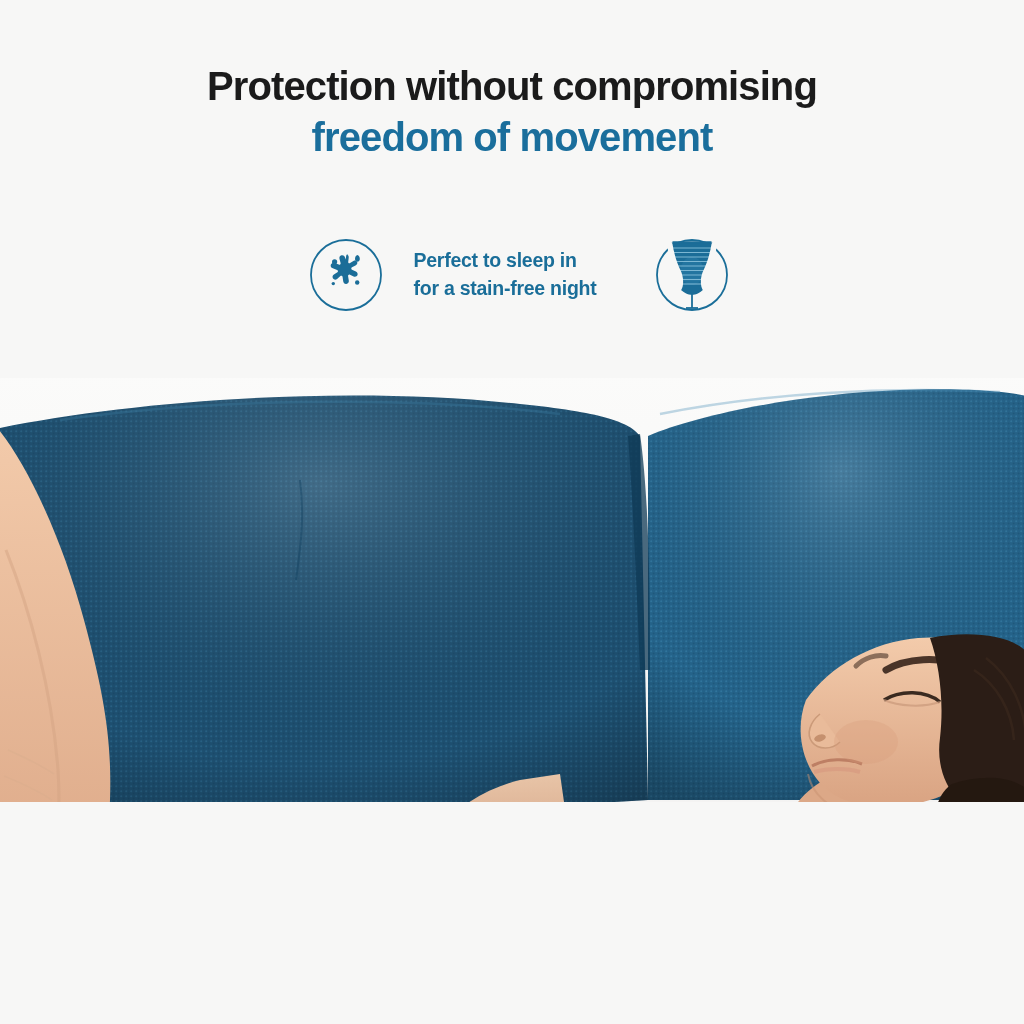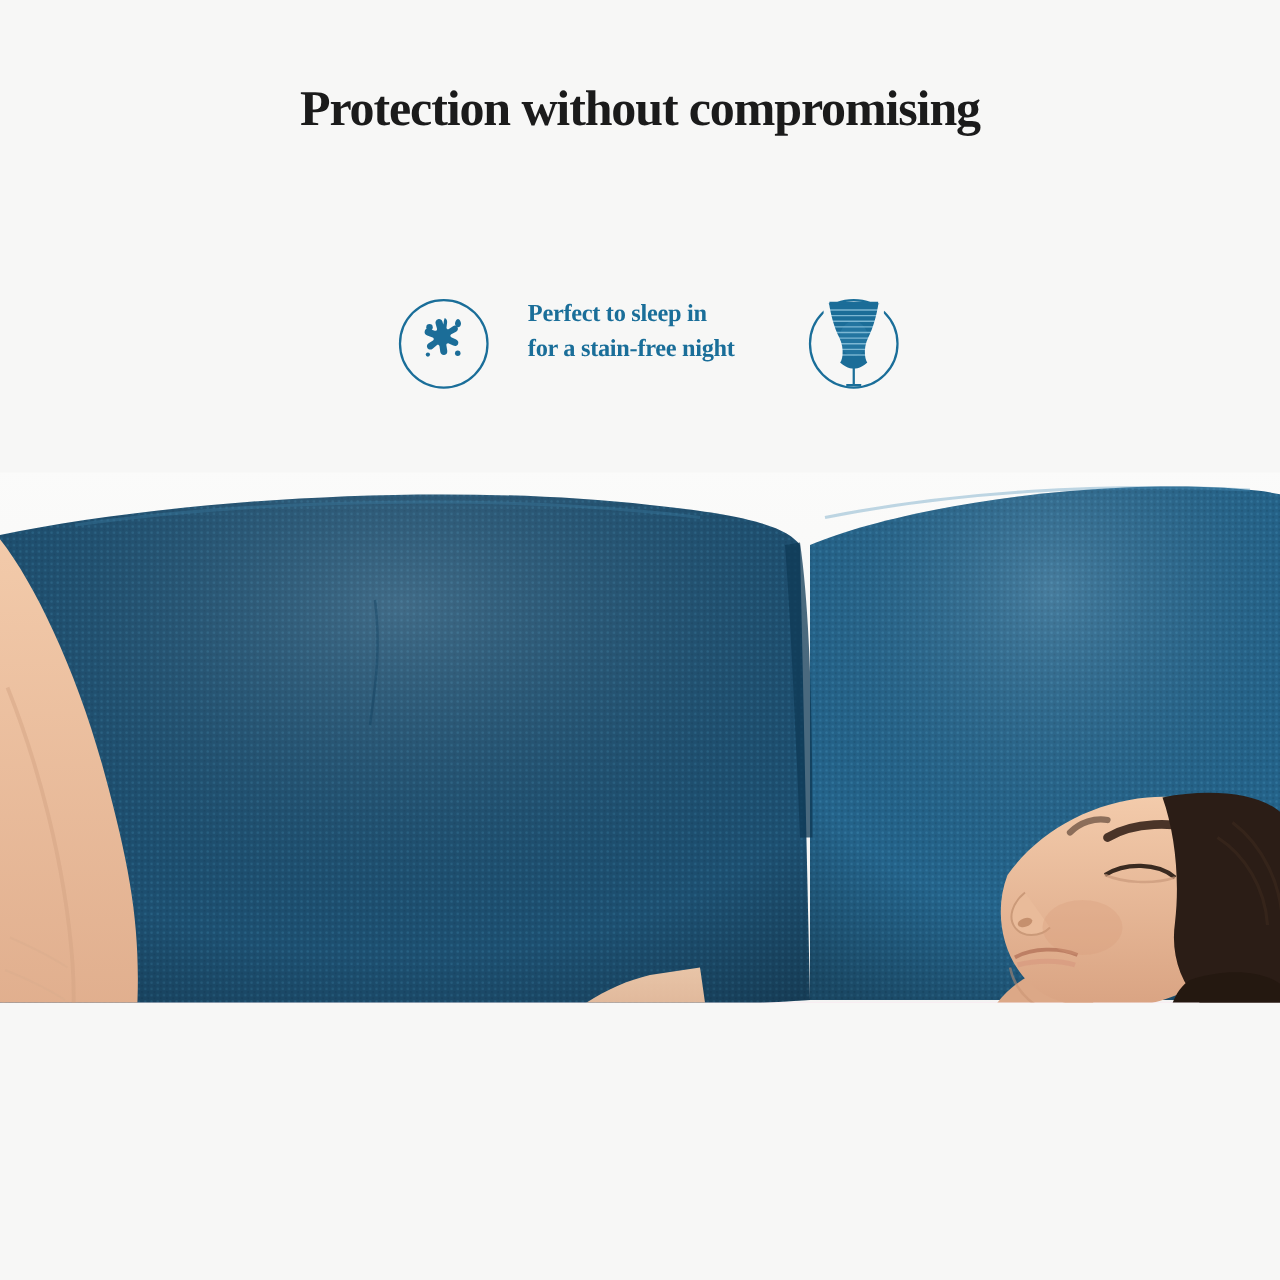--- a/index.html
+++ b/index.html
@@ -3,21 +3,21 @@
 <meta charset="utf-8">
 <title>Product Benefits Banner</title>
 <style>
   * { margin:0; padding:0; box-sizing:border-box; }
   html,body { width:1024px; height:1024px; }
   body {
     font-family:"Liberation Sans", sans-serif;
     background:#f7f7f6;
     overflow:hidden;
   }
-  .banner { position:relative; width:1024px; height:802px; overflow:hidden; background:#f9a8d4;font-family:Liberation Serif, serif; }
+  .banner { position:relative; width:1024px; height:802px; overflow:hidden; background:#f9a8d4; }
 
   
   .info-panel {
     position:absolute; top:0; left:0; width:1024px; height:378px;
     background:#f7f7f6; z-index:5;
   }
   .headline { text-align:center; padding-top:63px; }
   .headline-line1 {
     display:block; font-size:40px; font-weight:700; color:#1b1b1b;
     letter-spacing:-0.9px; line-height:1.18;
@@ -25,21 +25,21 @@
   .headline-line2 {
     display:block; font-size:40px; font-weight:700; color:#1a6e9c;
     letter-spacing:-0.9px; line-height:1.18; margin-top:4px;
   }
 
   
   .features {
     position:absolute; top:238px; left:0; width:1024px;
     display:flex; justify-content:center; gap:58px; padding-left:14px;
   }
-  .feature { display:flex; align-items:flex-start; gap:30px; }
+  .feature { display:flex; align-items:center; gap:30px; }
   .feature-icon-wrap {
     width:74px; height:74px; flex:0 0 74px; position:relative;
   }
   .feature-icon-wrap svg { display:block; width:74px; height:74px; }
   .feature-text {
     font-size:19.5px; font-weight:600; color:#1a6e99;
     line-height:1.42; letter-spacing:-0.25px; white-space:pre-line;
   }
 
   
@@ -51,20 +51,21 @@
 </style>
 </head>
 <body style="background: rgb(247, 247, 246);">
 
 <div class="banner">
 
   <div class="info-panel">
 
     <div class="headline">
       <span class="headline-line1">Protection without compromising</span>
+      <span class="headline-line2">freedom of movement</span>
     </div>
 
     <div class="features">
 
       <div class="feature">
         <span class="feature-icon-wrap">
           <svg viewBox="0 0 74 74" xmlns="http://www.w3.org/2000/svg">
             <circle cx="37" cy="37" r="35" fill="none" stroke="#1a6e99" stroke-width="1.8"></circle>
             <g fill="#1b6d98">
               <path d="M37.2 16.5c1.9 0 2.7 1.6 2.5 3.3l-.5 4.1c-.1 1.1 1 1.8 1.9 1.2l3.3-2.2c1.5-1 3.3-.4 3.8 1.2.5 1.5-.3 2.8-1.7 3.5l-3.5 1.7c-1 .5-1 1.9 0 2.4l3.9 1.9c1.6.8 2.2 2.3 1.5 3.7-.7 1.4-2.3 1.8-3.8 1.1l-3.6-1.7c-1-.5-2.1.4-1.9 1.5l.7 4.3c.3 1.8-.7 3.2-2.4 3.4-1.7.2-3-.9-3.2-2.6l-.6-4.3c-.1-1.1-1.4-1.6-2.2-.9l-3.3 2.8c-1.4 1.2-3.2.9-4.1-.4-.9-1.3-.5-3 .9-3.9l3.5-2.3c.9-.6.8-2-.3-2.4l-4.3-1.6c-1.7-.6-2.5-2.1-2-3.6.5-1.5 2.2-2.2 3.8-1.6l4.2 1.5c1.1.4 2.1-.6 1.8-1.7l-1.1-4c-.5-1.7.4-3.2 2-3.6 1.6-.4 3 .5 3.5 2.1l.6 2.1c.2-1 .4-2 .5-3 .2-1.6 1-2.4 2.2-2.4z"></path>

